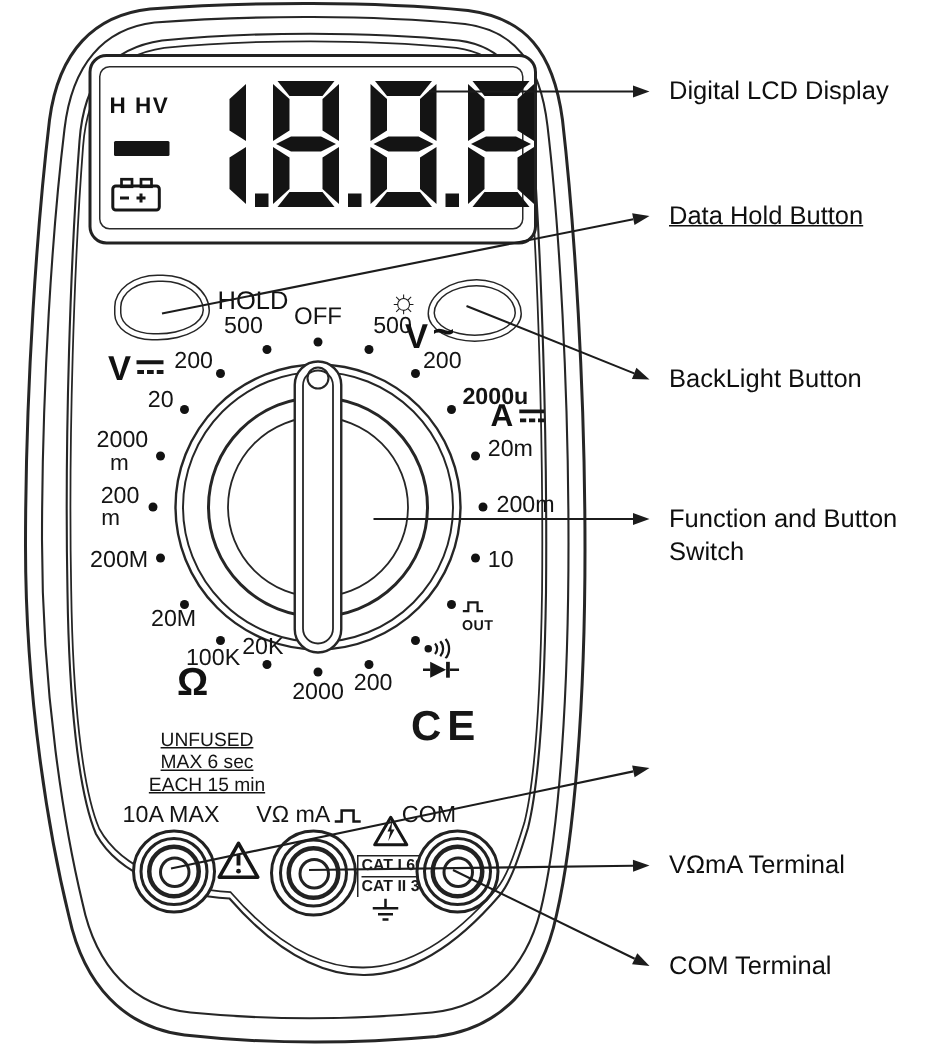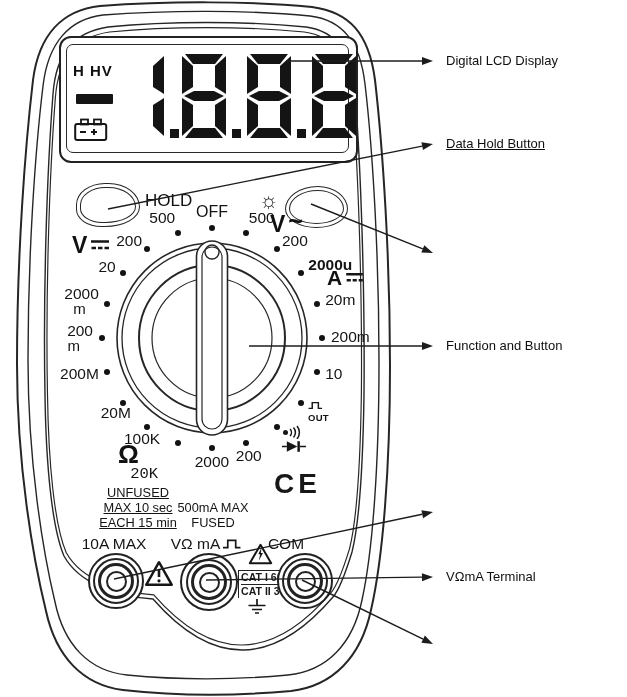--- a/index.html
+++ b/index.html
@@ -37,21 +37,21 @@
            font-size:10.6px;font-weight:bold;line-height:13px;color:#1a1a1a;padding-left:2px;}
   .cat-box .r1{border-bottom:1.5px solid #222;}
   
   .terminal{display:flex;align-items:center;justify-content:center;border-radius:50%;border:2px solid #222;background:#fff;}
   .terminal .r2{width:42px;height:42px;border:2px solid #222;}
   .terminal .r3{width:30px;height:30px;border:3px solid #222;}
   .terminal .r4{width:17px;height:17px;border:2px solid #222;}
   .t-outer{width:52px;height:52px;}
   .ring{display:flex;align-items:center;justify-content:center;border-radius:50%;background:#fff;}
   
-  .ann-label{position:absolute;left:446px;font-size:13px;line-height:22px;color:#0f0f0f;white-space:nowrap;}
+  .ann-label{position:absolute;left:446px;font-size:17px;line-height:22px;color:#0f0f0f;white-space:nowrap;}
 </style>
 </head>
 <body>
 
 <div id="canvas">
 
   <svg class="layer" width="627" height="697" viewBox="0 0 627 697">
     <g fill="none" stroke="#262626">
       <path stroke-width="2" d="M100,6 C168,1 250,1 312,7 C350,12 369,34 375,80 C383,150 390,258 390,366 C390,468 383,558 371,610 C361,657 333,686 291,691 C235,696 177,696 123,690 C83,685 56,657 46,611 C33,558 17,466 17,364 C17,256 25,148 33,80 C39,34 63,10 100,6 Z"></path>
       <path stroke-width="1.4" d="M103,15 C169,10 249,10 310,16 C342,20 360,41 365,84 C373,152 379,258 379,362 C379,462 373,550 362,600 C353,644 327,671 288,675 C234,680 178,680 127,675 C89,671 64,645 55,602 C43,552 28,462 28,360 C28,256 35,152 43,86 C48,43 69,19 103,15 Z"></path>
@@ -148,21 +148,21 @@
           <path d="M0,6.5 H5 M18.6,6.5 H25" stroke="#161616" stroke-width="1.6"></path>
           <polygon points="5,1 5,12 16,6.5" fill="#161616"></polygon>
           <rect x="16" y="1" width="2.6" height="11" fill="#161616"></rect>
         </svg>
       </div>
       <div class="dial-dot" style="left: 242.992px; top: 439.616px;"></div>
       <div class="dial-label" style="left: 203.773px; width: 90px; text-align: center; top: 448.176px;">200</div>
       <div class="dial-dot" style="left: 209px; top: 445px;"></div>
       <div class="dial-label" style="left: 167px; width: 90px; text-align: center; top: 454px;">2000</div>
       <div class="dial-dot" style="left: 175.008px; top: 439.616px;"></div>
-      <div class="dial-label" style="left: 130.227px; width: 90px; text-align: left; top: 466px; font-family: Liberation Mono, monospace;">20K</div>
+      <div class="dial-label" style="left: 130.227px; width: 90px; text-align: center; top: 424px;">20K</div>
       <div class="dial-dot" style="left: 144.344px; top: 423.992px;"></div>
       <div class="dial-label" style="left: 97.0536px; width: 90px; text-align: center; top: 431.273px;">100K</div>
       <div class="dial-dot" style="left: 120.008px; top: 399.656px;"></div>
       <div class="dial-label" style="left: 70.727px; width: 90px; text-align: center; top: 404.946px;">20M</div>
       <div class="dial-dot" style="left: 104.384px; top: 368.992px;"></div>
       <div class="dial-label" style="left: -31.1757px; width: 130px; text-align: right; top: 365.773px;">200M</div>
       <div class="dial-dot" style="left: 99px; top: 335px;"></div>
       <div class="dial-label" style="left: -37px; width: 130px; text-align: right; top: 323px;">
         <div>200</div>
         <div class="dial-sub" style="padding-right: 13px;">m</div>
@@ -193,26 +193,22 @@
   <div class="abs fn" style="left:327px;top:268px;">
     <span class="a">A</span>
     <svg width="19" height="12" viewBox="0 0 20 13" style="margin-top:3px">
         <path d="M1,3.5 H19 M1.5,10 H6 M8,10 H12.5 M14.5,10 H19" stroke="#161616" stroke-width="2.6" fill="none"></path>
       </svg>
   </div>
   <div class="abs ohm-big" style="left:118px;top:441px;">Ω</div>
 
   <div class="abs fuse-block" style="left:88px;top:485px;width:100px;text-decoration:underline;">
     <div>UNFUSED</div>
-    <div>MAX  10 sec</div>
+    <div>MAX  6 sec</div>
     <div>EACH 15 min</div>
-  </div>
-  <div class="abs fuse-block" style="left:168px;top:500px;width:90px;">
-    <div>500mA MAX</div>
-    <div>FUSED</div>
   </div>
   <div class="abs ce">CE</div>
 
   <div class="abs term-label" style="left:70px;top:535px;width:88px;">10A MAX</div>
   <div class="abs term-label" style="left:158px;top:535px;width:96px;">
     <span>VΩ mA</span>
     <svg width="18" height="12" viewBox="0 0 17 11">
         <path d="M0,9 H4.5 V2 H12 V9 H16.5" stroke="#161616" stroke-width="1.6" fill="none"></path>
       </svg>
   </div>
@@ -273,21 +269,28 @@
       <line x1="302" y1="580" x2="423.1164492972865" y2="639.1713950765369" stroke="#1c1c1c" stroke-width="1.4"></line>
       <polygon points="433,644 421.36059296148176,642.7654135138872 424.8723056330913,635.5773766391866" fill="#1c1c1c"></polygon>
     </svg>
   <div class="abs" id="ann-labels" style="left:0;top:0;width:627px;height:697px;pointer-events:none;">
       <div class="ann-label" style="top: 50px;">
         <div>Digital LCD Display</div>
       </div>
       <div class="ann-label" style="top: 133px; text-decoration: underline;">
         <div>Data Hold Button</div>
       </div>
+      <div class="ann-label" style="top: 242px;">
+        <div>BackLight Button</div>
+      </div>
       <div class="ann-label" style="top: 335px;">
         <div>Function and Button</div>
+        <div>Switch</div>
       </div>
       <div class="ann-label" style="top: 566px;">
         <div>VΩmA Terminal</div>
       </div>
+      <div class="ann-label" style="top: 633px;">
+        <div>COM Terminal</div>
+      </div>
     </div>
 
 </div>
 
 </body></html>

